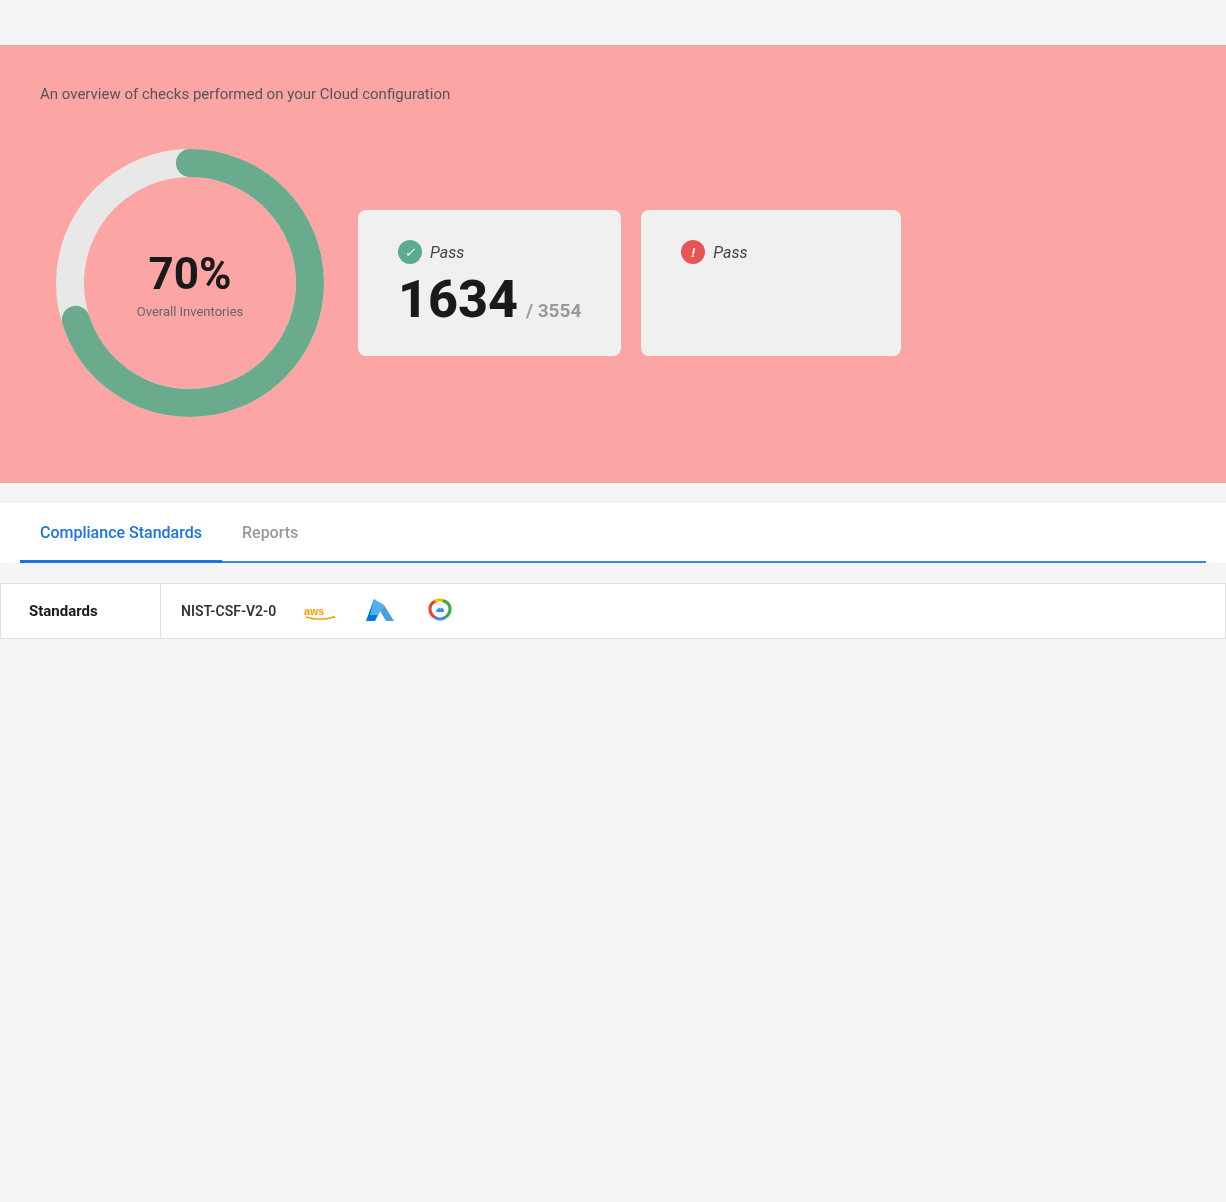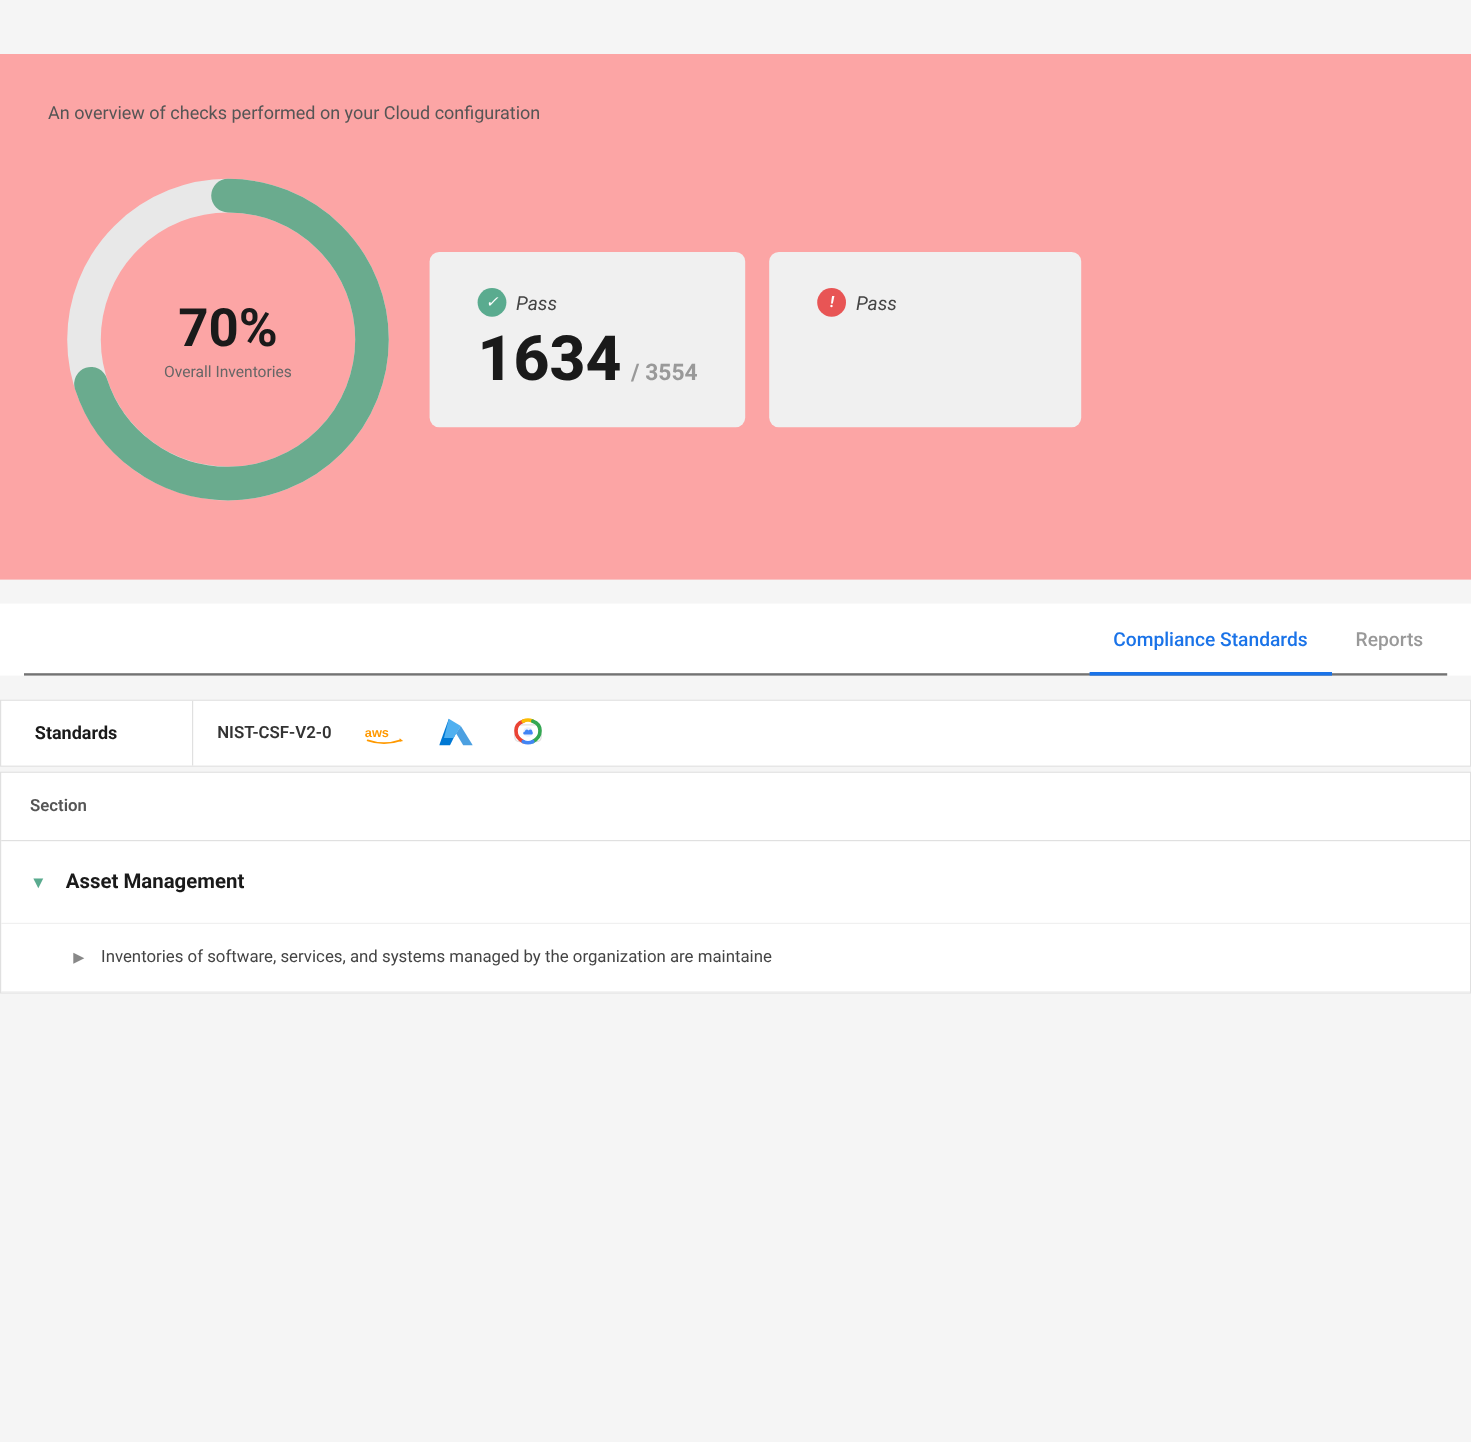--- a/index.html
+++ b/index.html
@@ -138,22 +138,21 @@
     
     .tabs-section {
       background: #fff;
       padding: 0 20px;
       margin-bottom: 2px;
     }
 
     .tabs-list {
       display: flex;
       gap: 0;
-      border-bottom: 2px solid #737373;
-      justify-content: flex-end;
+      border-bottom: 2px solid #3b82f6;
     }
 
     .tab-item {
       padding: 20px 20px 18px 20px;
       font-size: 16px;
       cursor: pointer;
       color: #999;
       border-bottom: 3px solid transparent;
       margin-bottom: -2px;
       font-weight: 500;
@@ -348,28 +347,14 @@
           <path d="M19 22 Q15 24 11 22" stroke="#4285f4" stroke-width="3" fill="none" stroke-linecap="round"></path>
 
           <circle cx="15" cy="14" r="4" fill="#e8f0fe"></circle>
           <path d="M12 16 Q11 16 11 15 Q11 13.5 12.5 13.5 Q12.5 12 14 12 Q15 12 15.5 12.8 Q16 12 17 12 Q18.5 12 18.5 13.5 Q19 13.5 19 15 Q19 16 18 16 Z" fill="#4285f4"></path>
         </svg>
       </div>
 
     </div>
   </div>
 
-  <div class="section-table">
-    <div class="section-header">Section</div>
-
-    <div class="section-row">
-      <span class="chevron-down">▼</span>
-      <span class="section-row-title">Asset Management</span>
-    </div>
-
-    <div class="sub-row">
-      <span class="chevron-right">▶</span>
-      <span class="sub-row-text">Inventories of software, services, and systems managed by the organization are maintaine</span>
-    </div>
-
-  </div>
 
 </div>
 
 </body></html>

